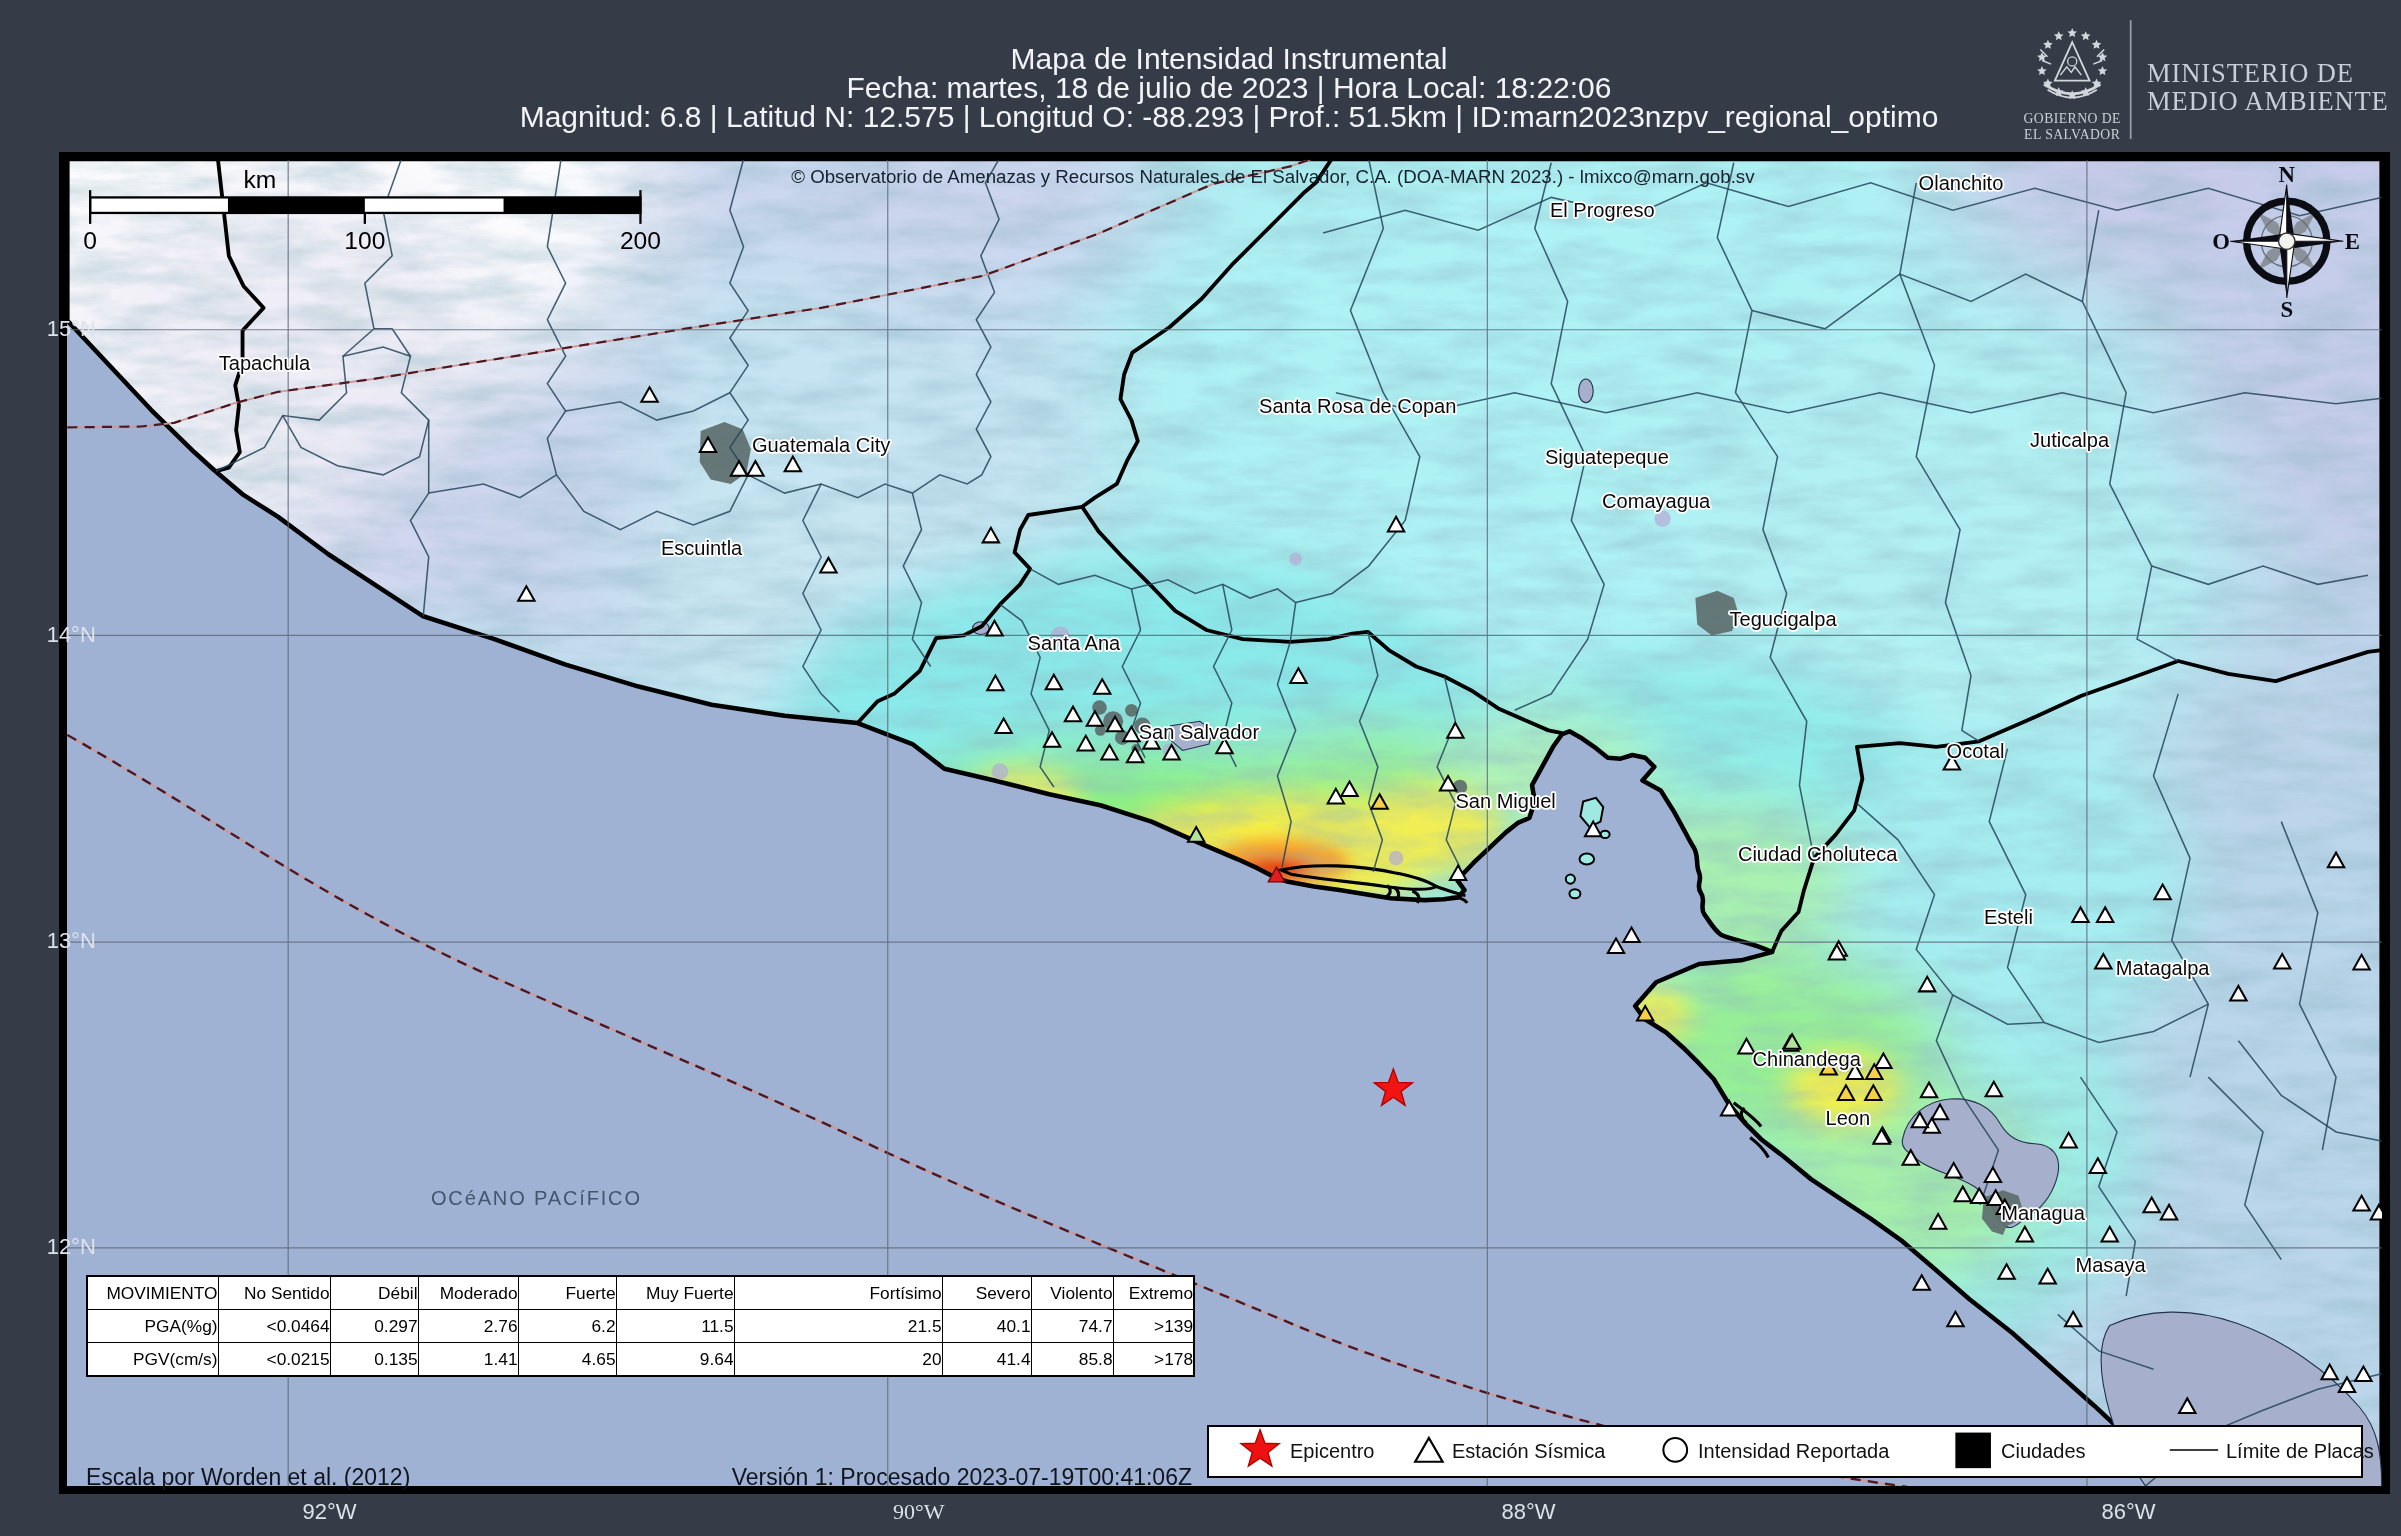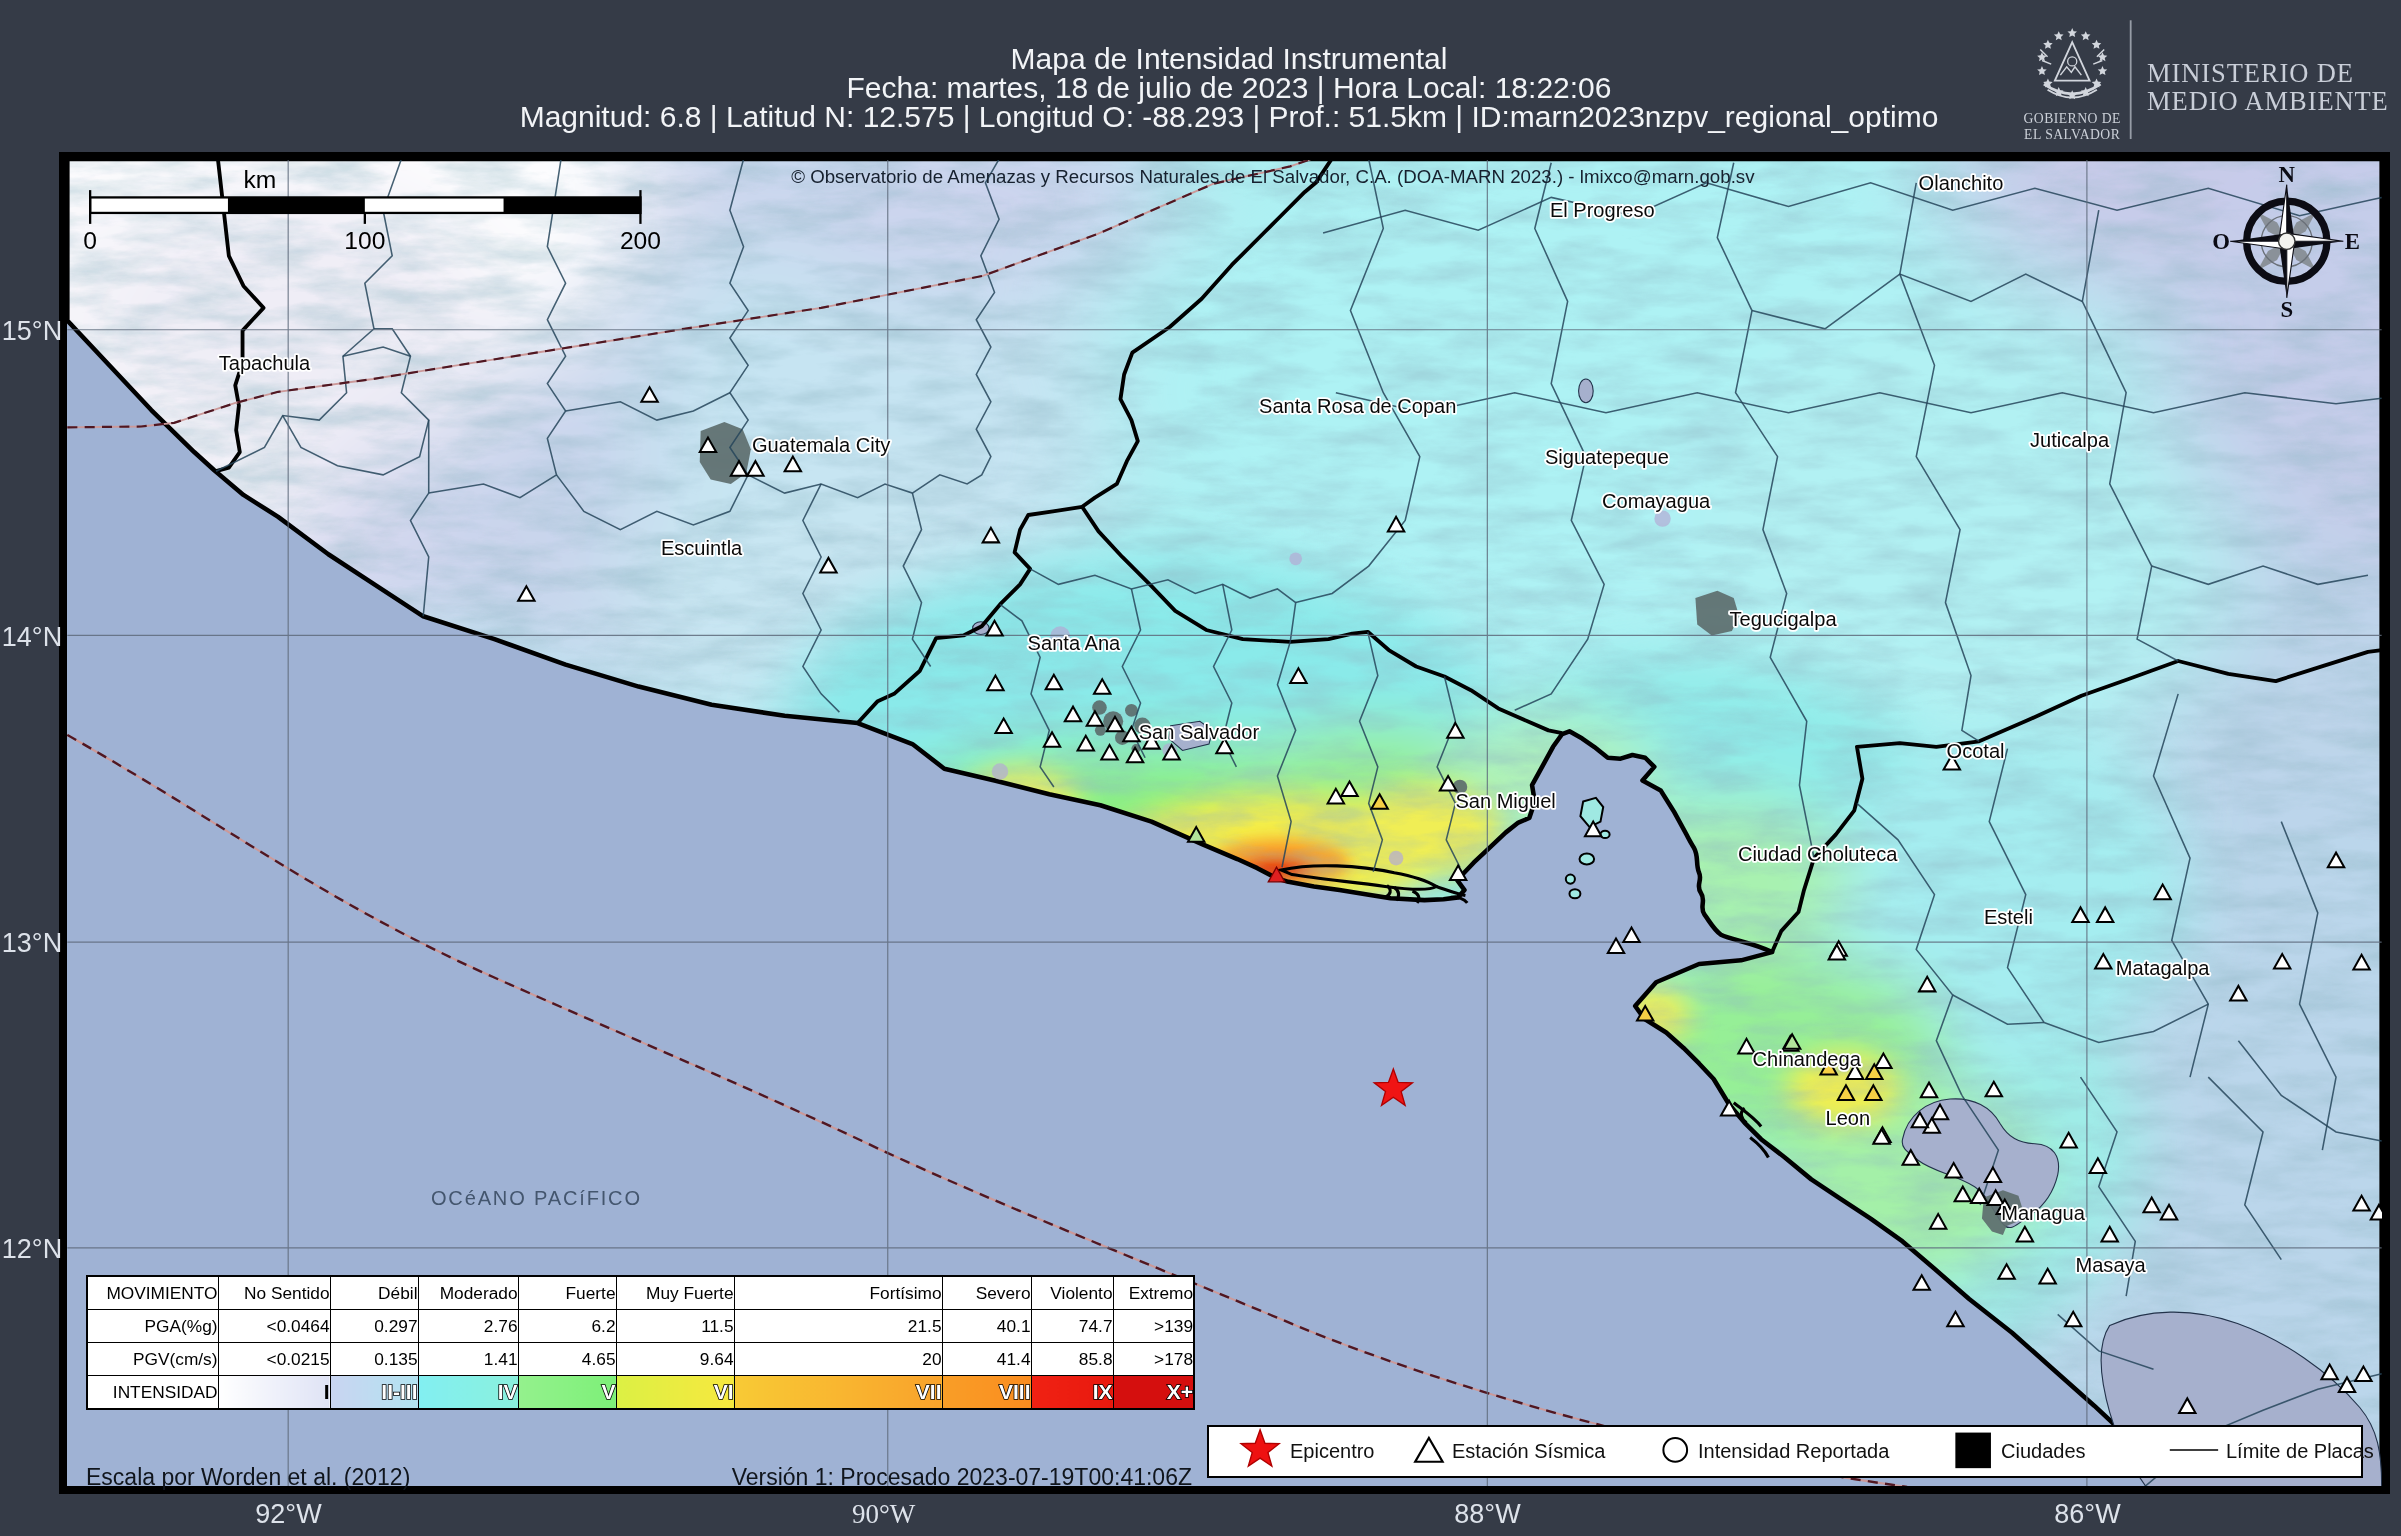--- a/index.html
+++ b/index.html
@@ -1,21 +1,21 @@
 <!DOCTYPE html>
 <html style="font-size:14.6px"><head>
 <meta charset="utf-8">
 <style>
   html,body{margin:0;padding:0;}
   body{width:2401px;height:1536px;background:#353b47;position:relative;
        font-family:"Liberation Sans",sans-serif;overflow:hidden;}
   .hdr{position:absolute;left:27px;width:2404px;text-align:center;color:#f2f4f7;}
   #map{position:absolute;left:59px;top:152px;width:2315px;height:1326px;
        border:8.2px solid #000;background:#9fb2d4;}
-  .axlab{position:absolute;color:#dde2ea;font-size:27px;}
+  .axlab{position:absolute;color:#dde2ea;font-size:22px;margin-left:41px;}
   #tbl{position:absolute;left:86px;top:1275px;background:#fff;border:2.7px solid #000;
        border-collapse:collapse;table-layout:fixed;font-size:17.3px;color:#000;}
   #tbl td{border:1.8px solid #000;text-align:right;height:32px;padding:0;overflow:hidden;}
   .rn{font-size:21px;font-weight:bold;color:#fff;-webkit-text-stroke:1.6px #000;paint-order:stroke;}
   #legend{position:absolute;left:1207px;top:1425px;width:1152px;height:49px;background:#fff;
        border:2.7px solid #000;}
   .litem{position:absolute;top:0;height:36px;line-height:49px;font-size:20px;color:#111;white-space:nowrap;}
   .botnote{position:absolute;font-size:23px;color:#10151c;text-align:right;}
 </style>
 </head>
@@ -472,32 +472,20 @@
         <td>&lt;0.0215</td>
         <td>0.135</td>
         <td>1.41</td>
         <td>4.65</td>
         <td>9.64</td>
         <td>20</td>
         <td>41.4</td>
         <td>85.8</td>
         <td>&gt;178</td>
       </tr>
- <tr>
-  <td>INTENSIDAD</td>
-  <td style="background:linear-gradient(to right,#ffffff,#dfe3f5)"><span style="font-size:21px;font-weight:bold;">I</span></td>
-  <td style="background:linear-gradient(to right,#c9d4f1,#b2e3f1)"><span class="rn">II-III</span></td>
-  <td style="background:linear-gradient(to right,#82eff1,#8af0dd)"><span class="rn">IV</span></td>
-  <td style="background:linear-gradient(to right,#94f18d,#7df078)"><span class="rn">V</span></td>
-  <td style="background:linear-gradient(to right,#dcf044,#f7e83e)"><span class="rn">VI</span></td>
-  <td style="background:linear-gradient(to right,#f8ca35,#f9a22b)"><span class="rn">VII</span></td>
-  <td style="background:linear-gradient(to right,#f99e27,#fa8c1f)"><span class="rn">VIII</span></td>
-  <td style="background:linear-gradient(to right,#f02113,#e8190e)"><span class="rn">IX</span></td>
-  <td style="background:#d50f0e"><span class="rn">X+</span></td>
- </tr>
 </tbody>
   </table>
 <div class="botnote" style="left:86px;top:1464px;">Escala por Worden et al. (2012)</div>
 <div class="botnote" style="left:548px;top:1464px;width:644px;text-align:right;">Versión 1: Procesado 2023-07-19T00:41:06Z</div>
 
 <div id="legend">
  <svg style="position:absolute;left:0;top:0;" width="1146" height="44" xmlns="http://www.w3.org/2000/svg" viewBox="0 0 1256 48">
    <polygon points="56.0,3.0 61.3,17.7 76.9,18.2 64.6,27.8 68.9,42.8 56.0,34.0 43.1,42.8 47.4,27.8 35.1,18.2 50.7,17.7" fill="#ee1111" stroke="#b00000" stroke-width="1.5"></polygon>
    <path d="M226,38 L256,38 L241,12 Z" fill="#fff" stroke="#000" stroke-width="2.4"></path>
    <circle cx="511" cy="25" r="13" fill="none" stroke="#000" stroke-width="2.2"></circle>

